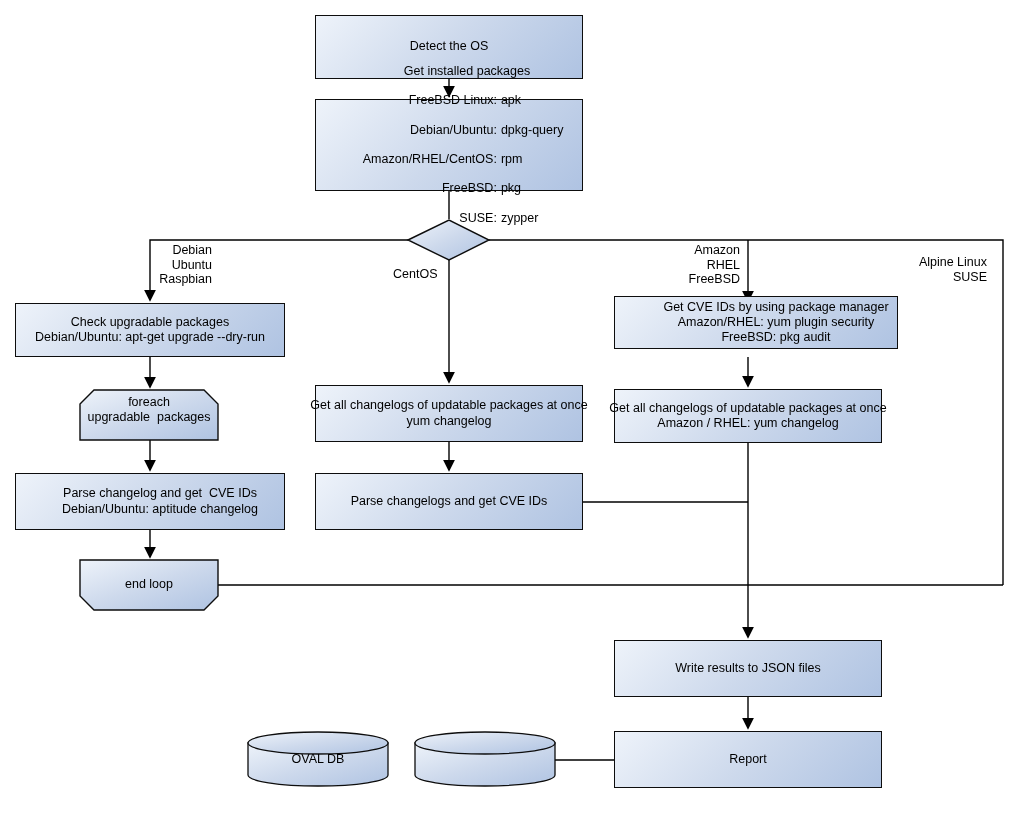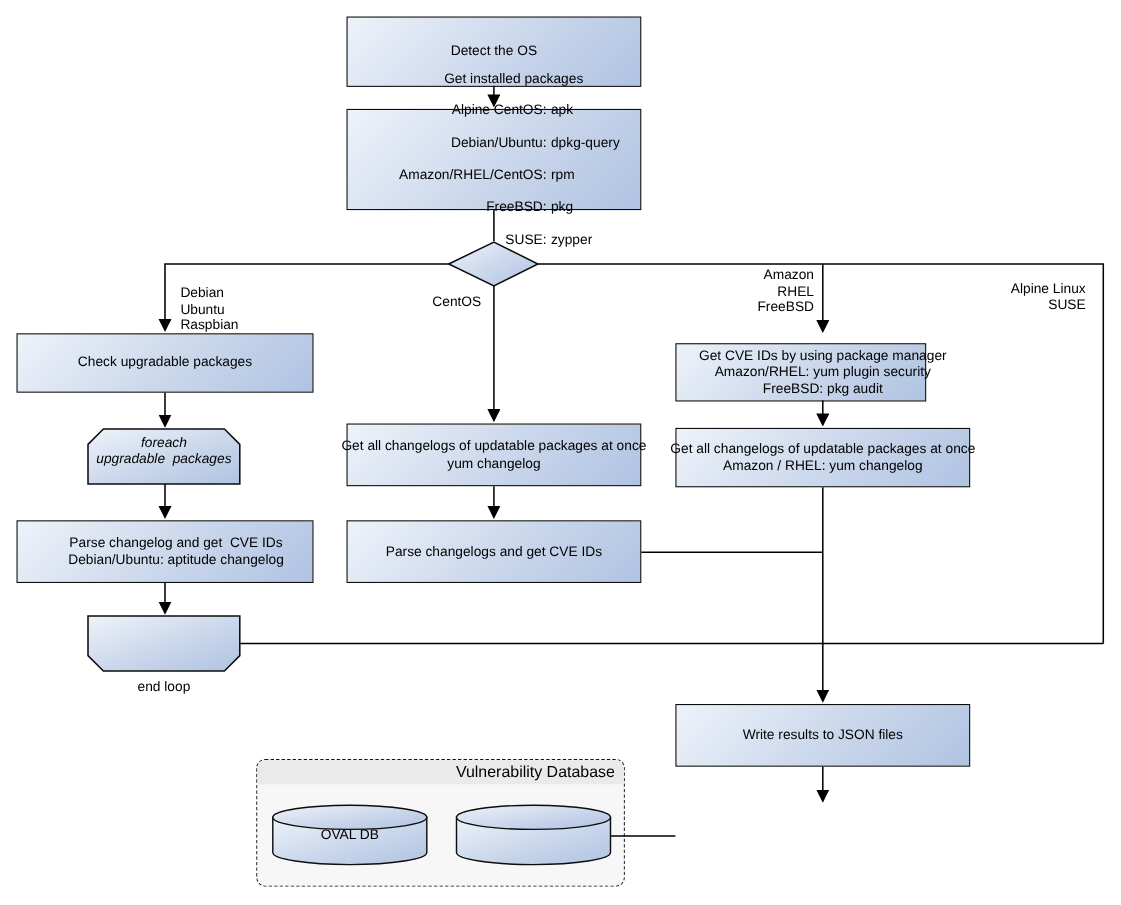--- a/index.html
+++ b/index.html
@@ -47,25 +47,20 @@
     height:22px;background:var(--db-header-fill);
     display:flex;align-items:center;justify-content:flex-end;
     padding-right:8px;font-size:14.5px;
   }
 </style>
 </head>
 <body>
 
 <div class="stage">
 
-  <div class="db-panel" style="left:233px;top:690px;width:335px;height:116px;">
-    <div class="db-header">
-      <span>Vulnerability Database</span>
-    </div>
-  </div>
 
   <svg class="wires" width="1019" height="823" viewBox="0 0 1019 823">
     <defs>
       <linearGradient id="nodeGrad" x1="0" y1="0" x2="1" y2="1">
         <stop offset="0" style="stop-color:var(--node-gradient-start)"></stop>
         <stop offset="0.5" style="stop-color:var(--node-gradient-mid)"></stop>
         <stop offset="1" style="stop-color:var(--node-gradient-end)"></stop>
       </linearGradient>
       <marker id="arrow" viewBox="0 0 10 10" refX="8.5" refY="5" markerWidth="8.5" markerHeight="8.5" orient="auto">
         <path d="M0,0 L10,5 L0,10 z" fill="#000000"></path>
@@ -104,21 +99,21 @@
     </g>
   </svg>
 
   <div class="node" style="left:315px;top:15px;width:268px;height:64px;">
     <div class="line">Detect the OS</div>
   </div>
 
   <div class="node" style="left:315px;top:99px;width:268px;height:92px;gap:14px;">
     <div class="kv-title">Get installed packages</div>
     <div class="kv-row">
-      <span class="kv-l">Alpine CentOS:</span>
+      <span class="kv-l">FreeBSD Linux:</span>
       <span class="kv-r">apk</span>
     </div>
     <div class="kv-row">
       <span class="kv-l">Debian/Ubuntu:</span>
       <span class="kv-r">dpkg-query</span>
     </div>
     <div class="kv-row">
       <span class="kv-l">Amazon/RHEL/CentOS:</span>
       <span class="kv-r">rpm</span>
     </div>
@@ -127,65 +122,69 @@
       <span class="kv-r">pkg</span>
     </div>
     <div class="kv-row">
       <span class="kv-l">SUSE:</span>
       <span class="kv-r">zypper</span>
     </div>
   </div>
 
   <div class="node" style="left:15px;top:303px;width:270px;height:54px;">
     <div class="line">Check upgradable packages</div>
+    <div class="line">Debian/Ubuntu: apt-get upgrade --dry-run</div>
   </div>
 
   <div class="node" style="left:15px;top:473px;width:270px;height:57px;padding-left:20px;">
     <div class="line">Parse changelog and get  CVE IDs</div>
     <div class="line">Debian/Ubuntu: aptitude changelog</div>
   </div>
 
   <div class="node" style="left:315px;top:385px;width:268px;height:57px;">
     <div class="line">Get all changelogs of updatable packages at once</div>
     <div class="line">yum changelog</div>
   </div>
 
   <div class="node" style="left:315px;top:473px;width:268px;height:57px;">
     <div class="line">Parse changelogs and get CVE IDs</div>
   </div>
 
-  <div class="node" style="left:614px;top:312px;width:228px;height:53px;padding-left:40px;">
+  <div class="node" style="left:614px;top:296px;width:284px;height:53px;padding-left:40px;">
     <div class="line">Get CVE IDs by using package manager</div>
     <div class="line">Amazon/RHEL: yum plugin security</div>
     <div class="line">FreeBSD: pkg audit</div>
   </div>
 
   <div class="node" style="left:614px;top:389px;width:268px;height:54px;">
     <div class="line">Get all changelogs of updatable packages at once</div>
     <div class="line">Amazon / RHEL: yum changelog</div>
   </div>
 
   <div class="node" style="left:614px;top:640px;width:268px;height:57px;">
     <div class="line">Write results to JSON files</div>
   </div>
 
-
-  <div class="overlay-label" style="left:80px;top:390px;width:138px;height:40px;font-style:italic;">
+  <div class="node" style="left:614px;top:731px;width:268px;height:57px;">
+    <div class="line">Report</div>
+  </div>
+
+  <div class="overlay-label" style="left:80px;top:390px;width:138px;height:40px;">
     <div class="line">foreach</div>
     <div class="line">upgradable  packages</div>
   </div>
-  <div class="overlay-label" style="left:80px;top:560px;width:138px;height:50px;margin-top:40px;">
+  <div class="overlay-label" style="left:80px;top:560px;width:138px;height:50px;">
     <div class="line">end loop</div>
   </div>
 
   <div class="overlay-label" style="left:248px;top:748px;width:140px;height:24px;">
     <div class="line">OVAL DB</div>
   </div>
 
-  <div class="branch" style="left:164px;top:243px;width:62px;text-align:left;margin-top:16px;">
+  <div class="branch" style="left:150px;top:243px;width:62px;text-align:right;">
     <div class="line">Debian</div>
     <div class="line">Ubuntu</div>
     <div class="line">Raspbian</div>
   </div>
 
   <div class="branch" style="left:393px;top:267px;width:55px;text-align:left;">
     <div class="line">CentOS</div>
   </div>
 
   <div class="branch" style="left:650px;top:243px;width:90px;text-align:right;">

